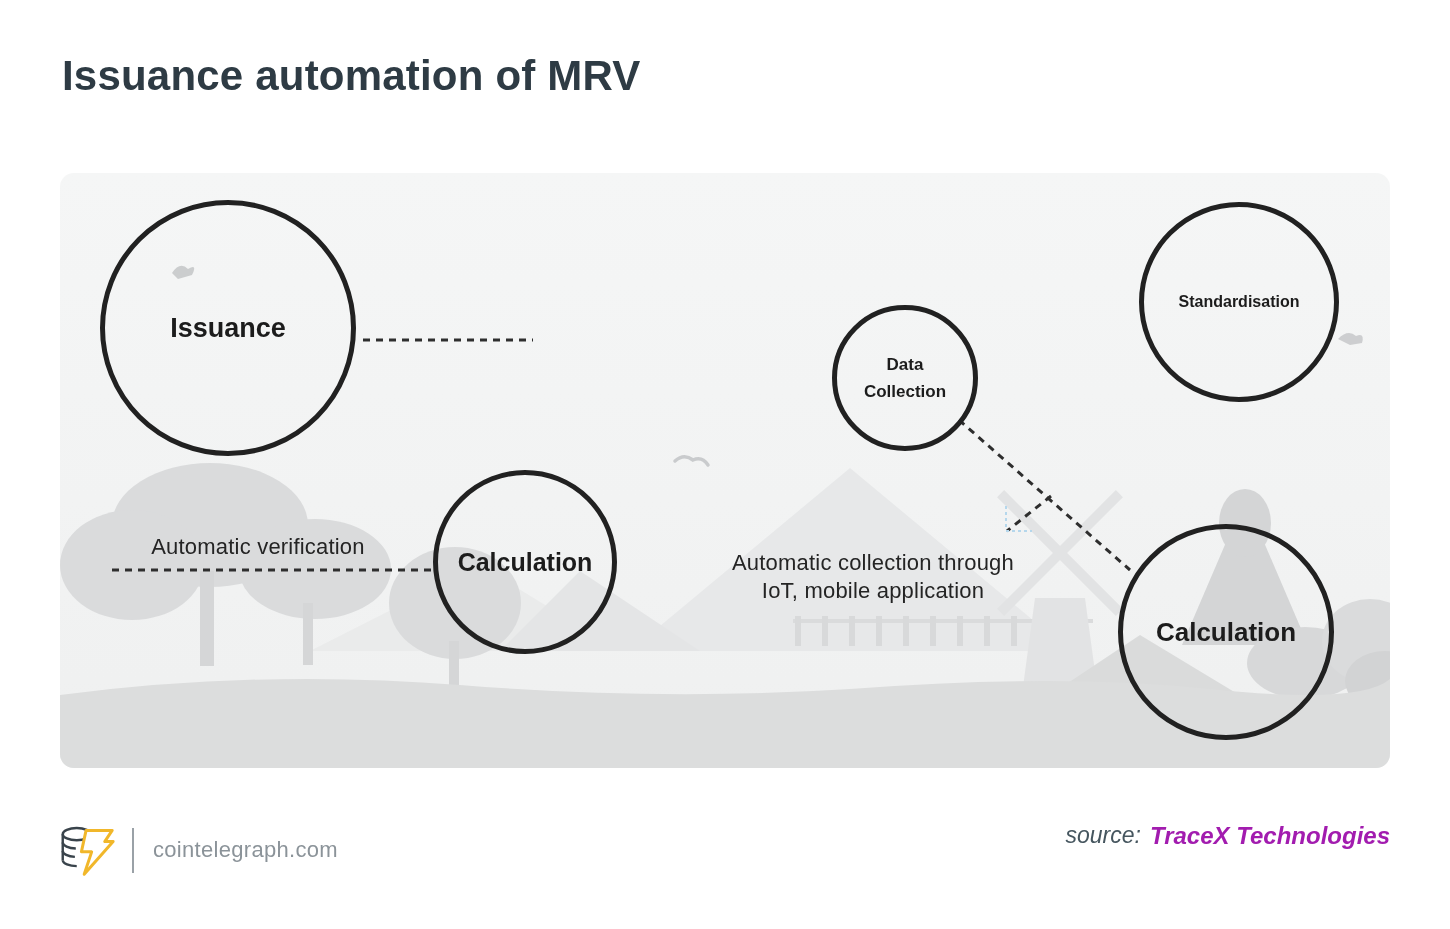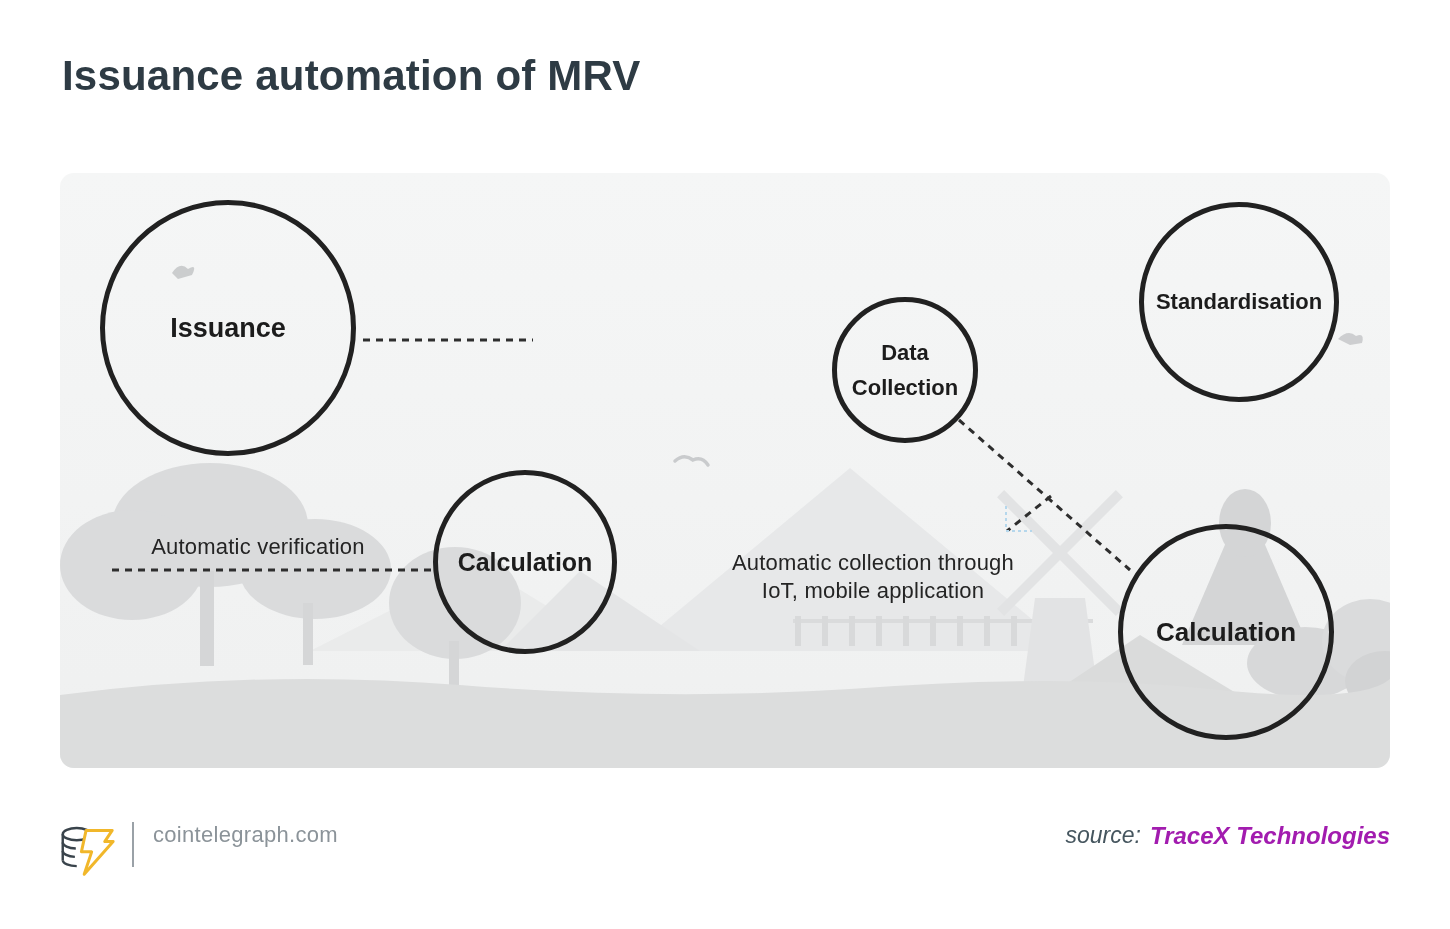--- a/index.html
+++ b/index.html
@@ -19,35 +19,35 @@
 
   
   .connectors { position:absolute; left:0; top:0; pointer-events:none; }
 
   
   .node { position:absolute; border:5px solid #212121; border-radius:50%;
           background:transparent; display:flex; align-items:center; justify-content:center;
           text-align:center; color:#1c1c1c; font-weight:700; }
   .node-issuance       { left:40px;   top:27px;  width:256px; height:256px; font-size:27px;text-align:center; }
   .node-verification   { left:373px;  top:297px; width:184px; height:184px; font-size:25px; }
-  .node-data-collection{ left:772px;  top:124px; width:146px; height:146px; font-size:22px; line-height:35px; }
+  .node-data-collection{ left:772px;  top:132px; width:146px; height:146px; font-size:17px; line-height:27px; }
   .node-data-collection .node-label { width:112px; }
-  .node-standardisation{ left:1079px; top:29px;  width:200px; height:200px; font-size:22px; }
+  .node-standardisation{ left:1079px; top:29px;  width:200px; height:200px; font-size:16px; }
   .node-calculation    { left:1058px; top:351px; width:216px; height:216px; font-size:26px; }
 
   
   .annotation { position:absolute; color:#242424; font-size:22px; line-height:28px;
                 text-align:center; letter-spacing:0.2px; }
   .ann-tokenisation    { left:325px; top:105px; width:150px; }
   .ann-verification    { left:58px;  top:360px; width:280px; }
   .ann-collection      { left:663px; top:376px; width:300px; }
 
   
   .footer { position:absolute; left:0; top:822px; width:1450px; height:56px; }
-  .brand { position:absolute; left:58px; top:0; height:56px; display:flex; align-items:flex-start; }
+  .brand { position:absolute; left:58px; top:0; height:56px; display:flex; align-items:center; }
   .brand-logo { width:58px; height:56px; }
   .brand-divider { width:2px; height:45px; background:#9aa1a7; margin-left:16px; }
   .brand-site { margin-left:19px; font-size:22px; color:#8b9399; letter-spacing:0.3px; }
   .source { position:absolute; right:60px; top:0; height:56px; display:flex;
             align-items:flex-start; font-style:italic; }
   .source-label { font-size:23px; color:#46565f; margin-right:9px; }
   .source-name  { font-size:24px; color:#a21caf; font-weight:700; }
 </style>
 </head>
 <body>

